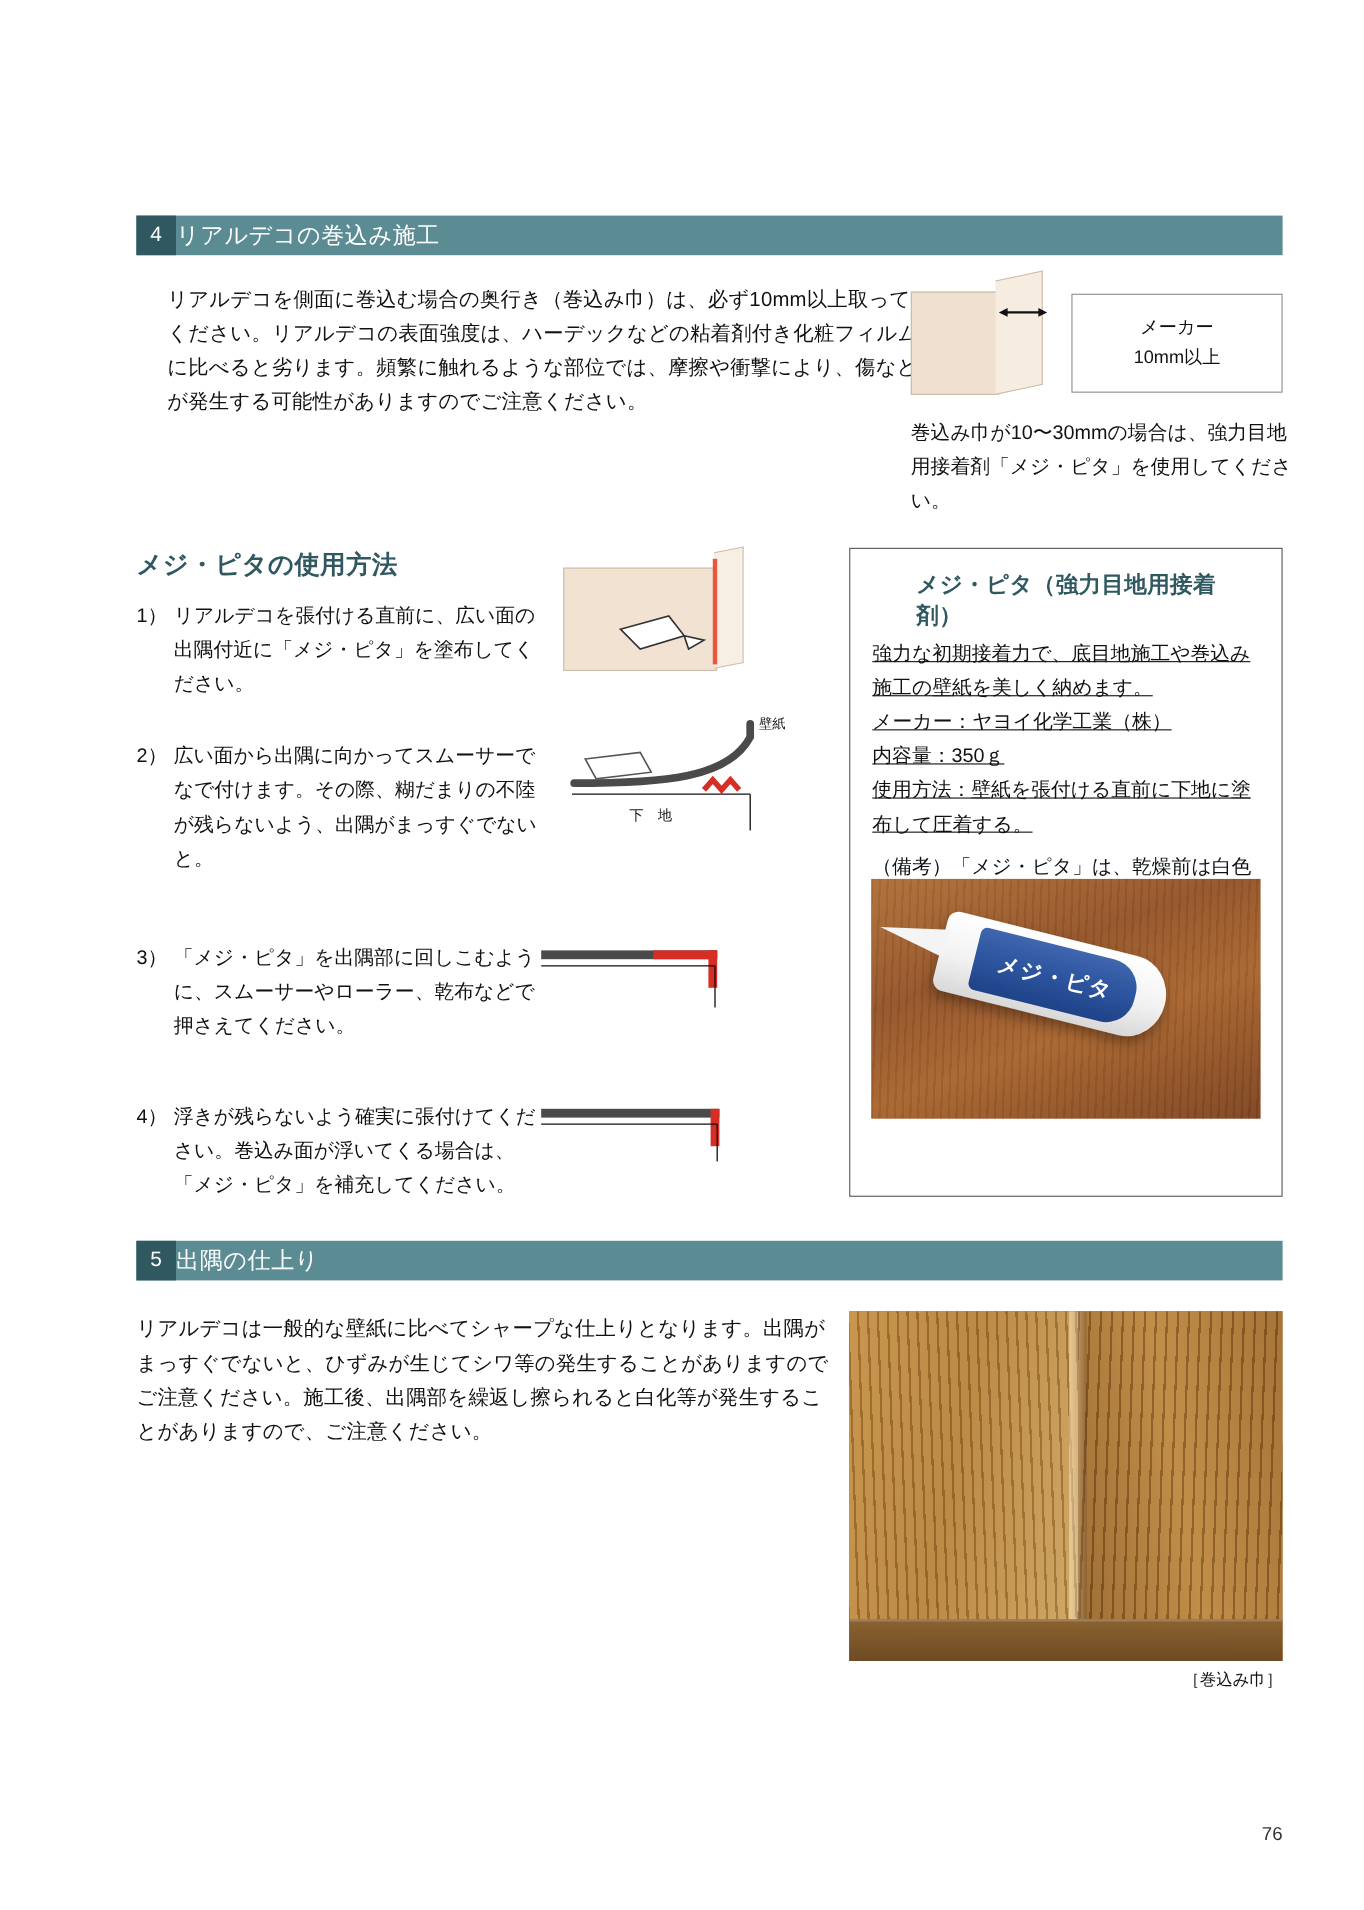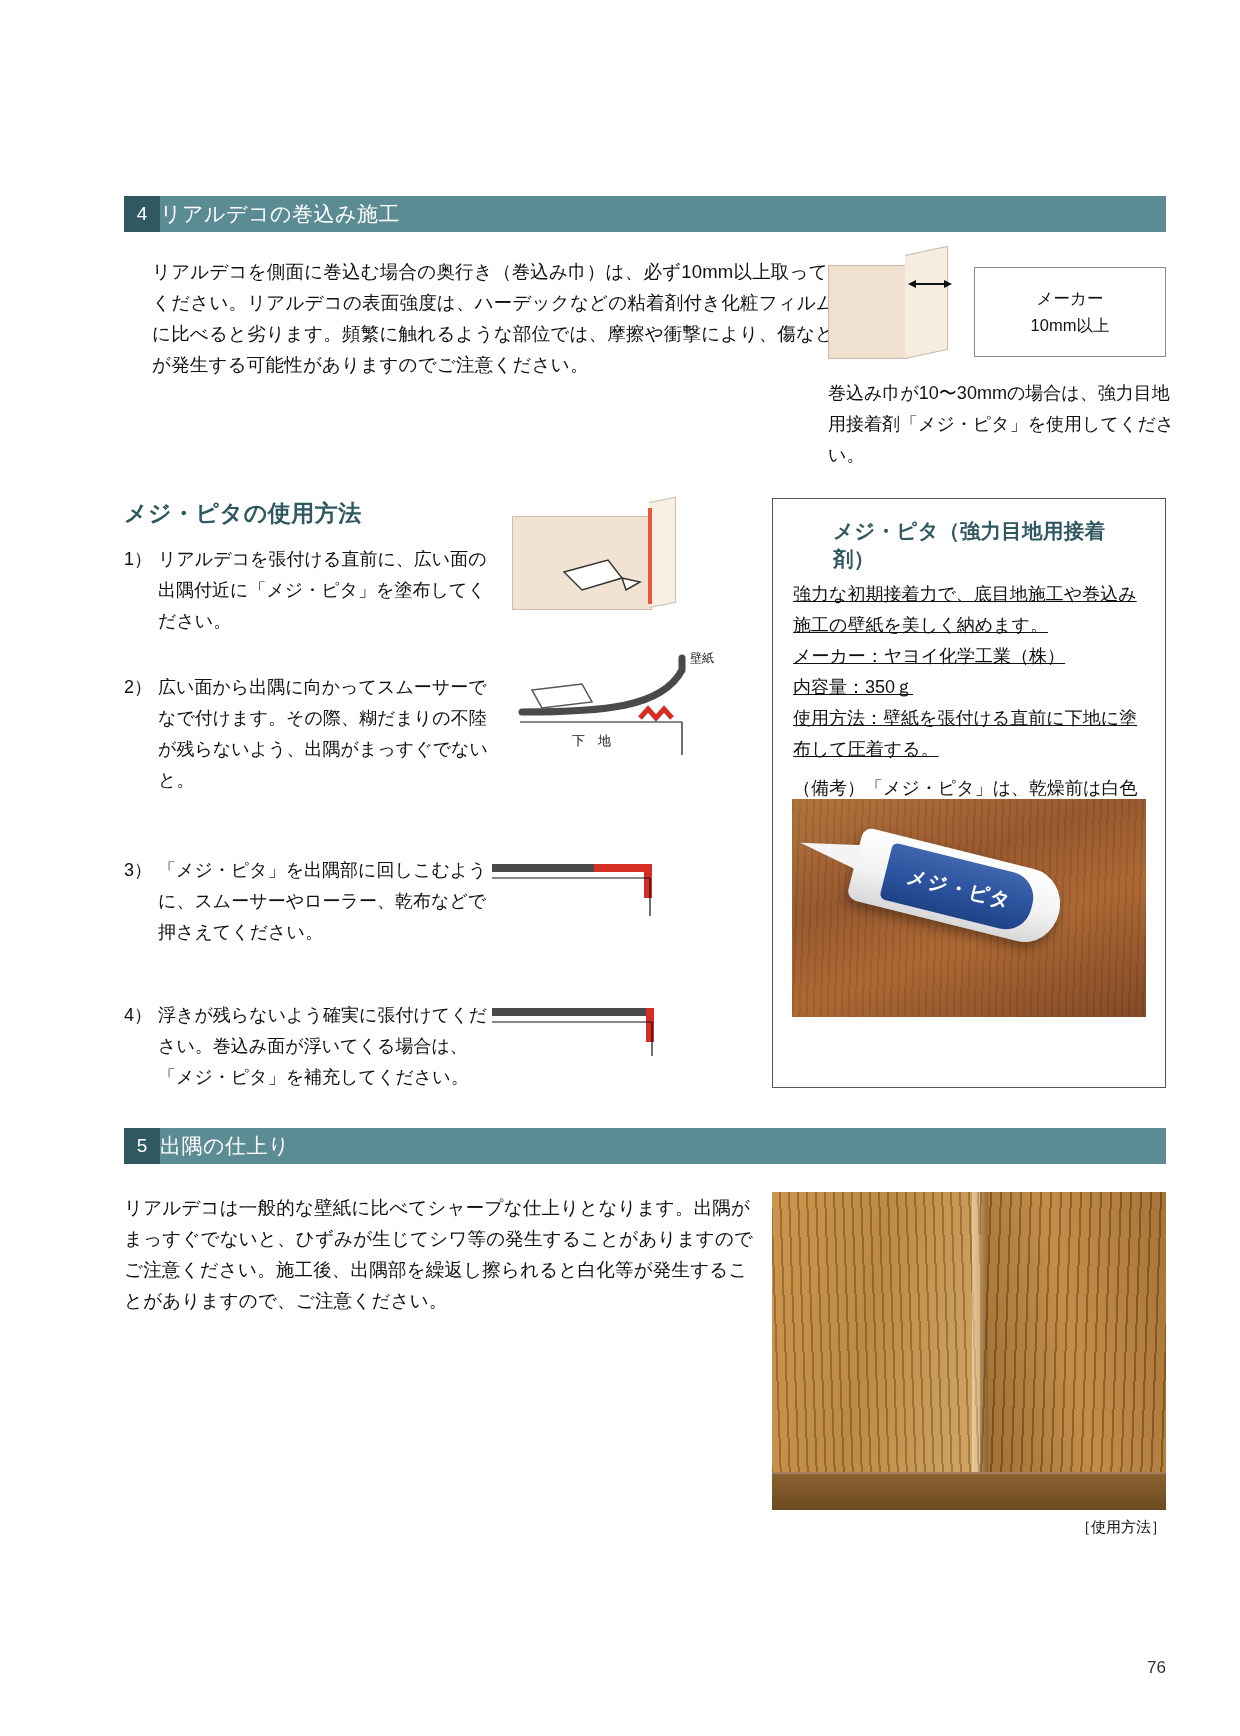--- a/index.html
+++ b/index.html
@@ -446,16 +446,16 @@
   </div>
 
   <div class="para" style="left:124px; top:1192px; width:632px;">リアルデコは一般的な壁紙に比べてシャープな仕上りとなります。出隅がまっすぐでないと、ひずみが生じてシワ等の発生することがありますのでご注意ください。施工後、出隅部を繰返し擦られると白化等が発生することがありますので、ご注意ください。</div>
 
   <div class="s5-photo">
     <div class="s5-left"></div>
     <div class="s5-right"></div>
     <div class="s5-edge"></div>
     <div class="s5-base"></div>
   </div>
-  <div class="s5-caption">［使用方法］</div>
+  <div class="s5-caption">［巻込み巾］</div>
 
   <div class="page-num">76</div>
 </div>
 
 </body></html>

